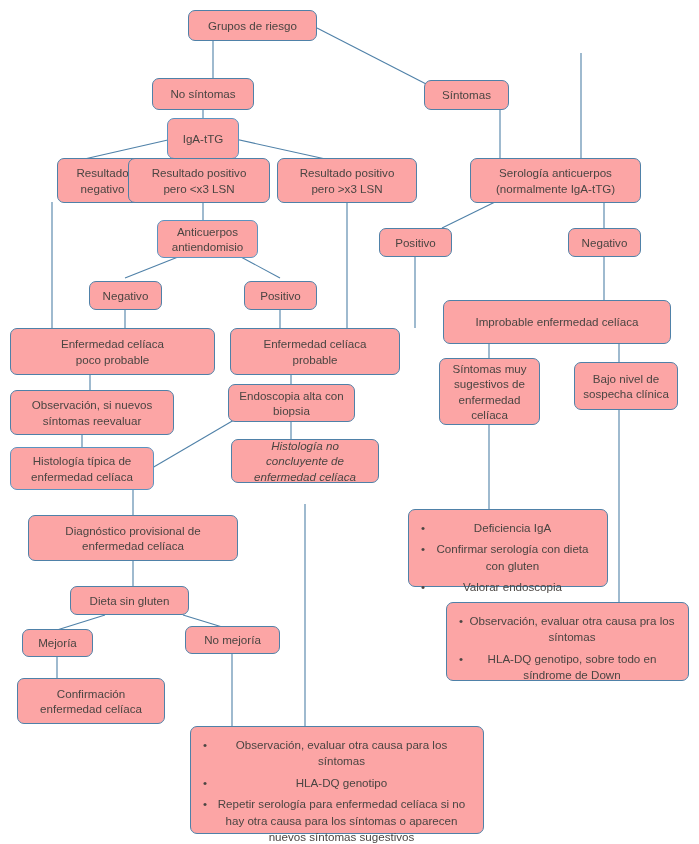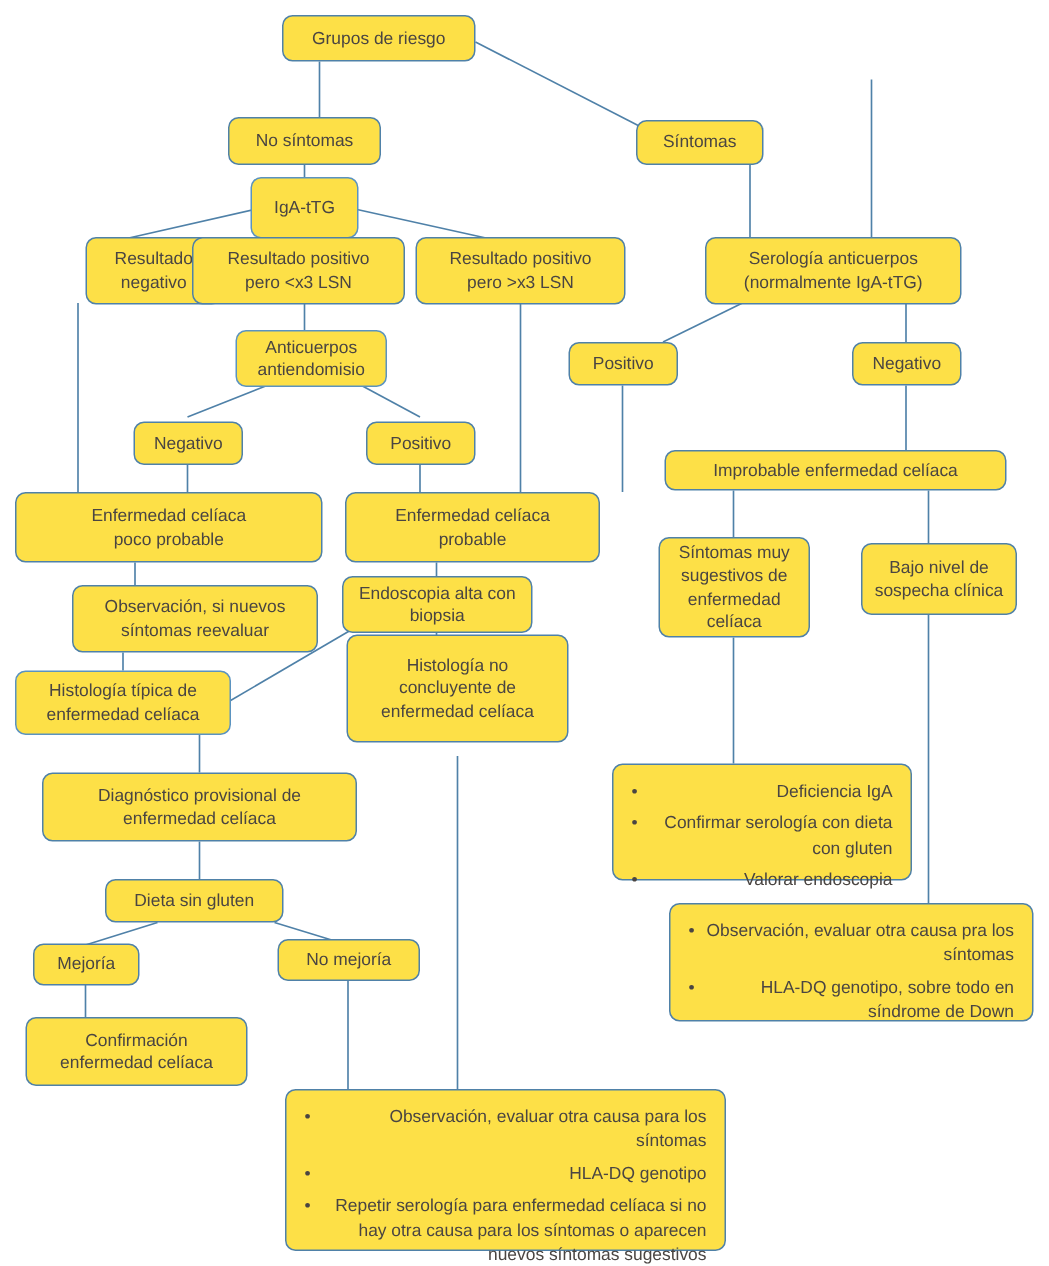--- a/index.html
+++ b/index.html
@@ -9,35 +9,35 @@
     width:699px;
     height:844px;
     background:#ffffff;
     overflow:hidden;
   }
   .node{
     position:absolute;
     box-sizing:border-box;
     border:1.1px solid #4f81a8;
     border-radius:7px;
-    background:#fde047;
+    background:#fca5a5;
     color:#4a4542;
     font-size:11.6px;
     line-height:1.32;
     display:flex;
     align-items:center;
     justify-content:center;
     text-align:center;
     padding:3px 5px;
     z-index:3;
   }
   .node.thick{ border-color:#5b93c0; border-width:1.6px; }
   .node.bullets{
     display:block;
-    text-align:right;
+    text-align:center;
     padding:10px 12px;
     line-height:1.42;
   }
   .node.bullets ul{ margin:0; padding:0; list-style:none; }
   .node.bullets li{
     position:relative;
     padding-left:9px;
     margin:0 0 5px 0;
   }
   .node.bullets li:last-child{ margin-bottom:0; }
@@ -190,21 +190,21 @@
   </div>
 
   <div class="node" style="left:89px; top:281px; width:73px; height:29px;">
     <span>Negativo</span>
   </div>
 
   <div class="node" style="left:244px; top:281px; width:73px; height:29px;">
     <span>Positivo</span>
   </div>
 
-  <div class="node" style="left:443px; top:300px; width:228px; height:27px;">
+  <div class="node" style="left:443px; top:300px; width:228px; height:44px;">
     <span>Improbable enfermedad celíaca</span>
   </div>
 
   <div class="node" style="left:10px; top:328px; width:205px; height:47px; white-space:pre-line;">
     <span>Enfermedad celíaca
 poco probable</span>
   </div>
 
   <div class="node" style="left:230px; top:328px; width:170px; height:47px; white-space:pre-line;">
     <span>Enfermedad celíaca
@@ -216,36 +216,36 @@
 sugestivos de
 enfermedad
 celíaca</span>
   </div>
 
   <div class="node" style="left:574px; top:362px; width:104px; height:48px; white-space:pre-line;">
     <span>Bajo nivel de
 sospecha clínica</span>
   </div>
 
-  <div class="node" style="left:10px; top:390px; width:164px; height:45px; white-space:pre-line;margin-left:38px;">
+  <div class="node" style="left:10px; top:390px; width:164px; height:45px; white-space:pre-line;">
     <span>Observación, si nuevos
 síntomas reevaluar</span>
   </div>
 
   <div class="node" style="left:228px; top:384px; width:127px; height:38px; white-space:pre-line;">
     <span>Endoscopia alta con
 biopsia</span>
   </div>
 
   <div class="node thick" style="left:10px; top:447px; width:144px; height:43px; white-space:pre-line;">
     <span>Histología típica de
 enfermedad celíaca</span>
   </div>
 
-  <div class="node" style="left:231px; top:423px; width:148px; height:72px; white-space:pre-line;">
+  <div class="node" style="left:231px; top:439px; width:148px; height:44px; white-space:pre-line;font-style:italic;">
     <span>Histología no
 concluyente de
 enfermedad celíaca</span>
   </div>
 
   <div class="node" style="left:28px; top:515px; width:210px; height:46px; white-space:pre-line;">
     <span>Diagnóstico provisional de
 enfermedad celíaca</span>
   </div>
 

